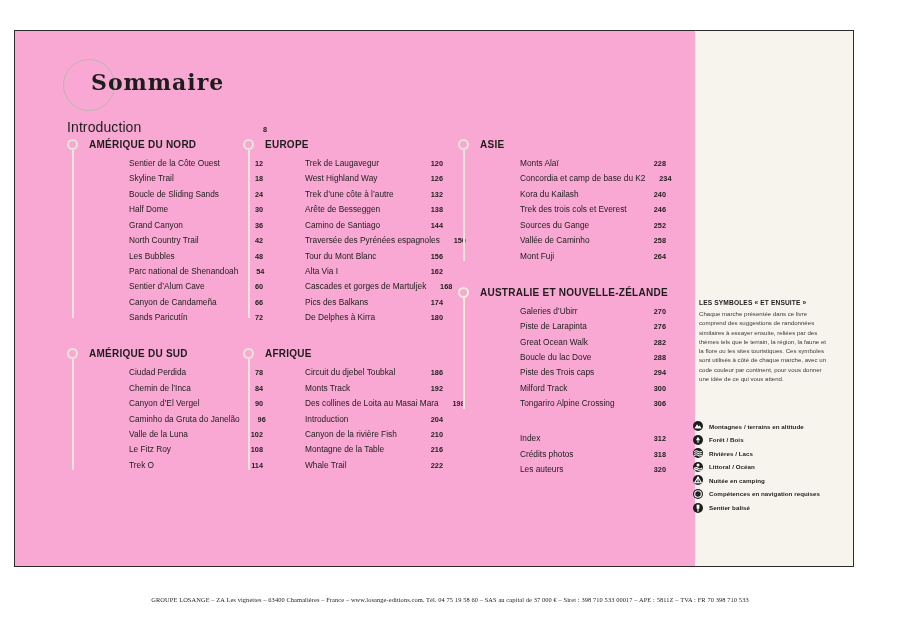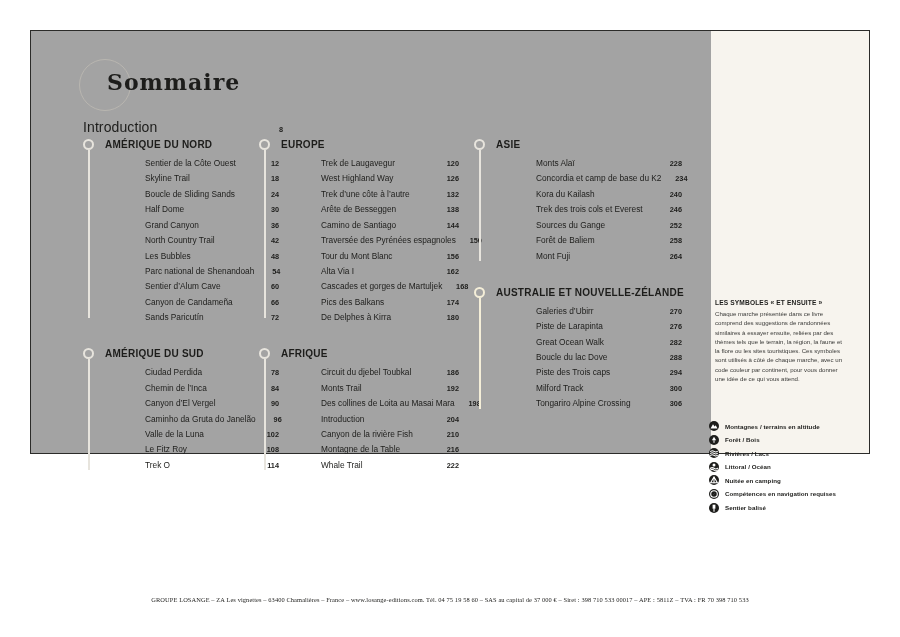--- a/index.html
+++ b/index.html
@@ -12,27 +12,27 @@
     height: 637px;
     font-family: "Liberation Sans", sans-serif;
     color: #1d1d1b;
     position: relative;
     overflow: hidden;
   }
 
   
   #page-frame {
     position: absolute;
-    left: 30px;
+    left: 14px;
     top: 30px;
     width: 840px;
-    height: 424px;
+    height: 537px;
     border: 1px solid #2b2b29;
     box-sizing: border-box;
-    background: #a3a3a3;
+    background: #f9a8d4;
   }
 
   
   #right-panel {
     position: absolute;
     right: 0;
     top: 0;
     width: 158px;
     height: 100%;
     background: #f7f4ee;
@@ -390,21 +390,21 @@
         <div class="pin">
           <div class="pin-head" style="border-color: rgb(231, 228, 221);"></div>
           <div class="pin-stem" style="background: rgb(231, 228, 221); height: 111.1px;"></div>
         </div>
         <div class="section-heading">AFRIQUE</div>
         <div class="toc-row">
           <span class="toc-label">Circuit du djebel Toubkal</span>
           <span class="toc-page">186</span>
         </div>
         <div class="toc-row">
-          <span class="toc-label">Monts Trail</span>
+          <span class="toc-label">Monts Track</span>
           <span class="toc-page">192</span>
         </div>
         <div class="toc-row">
           <span class="toc-label">Des collines de Loita au Masai Mara</span>
           <span class="toc-page">198</span>
         </div>
         <div class="toc-row">
           <span class="toc-label">Introduction</span>
           <span class="toc-page">204</span>
         </div>
@@ -444,21 +444,21 @@
         </div>
         <div class="toc-row">
           <span class="toc-label">Trek des trois cols et Everest</span>
           <span class="toc-page">246</span>
         </div>
         <div class="toc-row">
           <span class="toc-label">Sources du Gange</span>
           <span class="toc-page">252</span>
         </div>
         <div class="toc-row">
-          <span class="toc-label">Forêt de Baliem</span>
+          <span class="toc-label">Vallée de Caminho</span>
           <span class="toc-page">258</span>
         </div>
         <div class="toc-row">
           <span class="toc-label">Mont Fuji</span>
           <span class="toc-page">264</span>
         </div>
       </div>
     <div class="toc-section">
         <div class="pin">
           <div class="pin-head" style="border-color: rgb(244, 238, 216);"></div>
@@ -487,20 +487,34 @@
         </div>
         <div class="toc-row">
           <span class="toc-label">Milford Track</span>
           <span class="toc-page">300</span>
         </div>
         <div class="toc-row">
           <span class="toc-label">Tongariro Alpine Crossing</span>
           <span class="toc-page">306</span>
         </div>
       </div>
+    <div class="toc-extra" id="back-matter">
+        <div class="toc-row">
+          <span class="toc-label">Index</span>
+          <span class="toc-page">312</span>
+        </div>
+        <div class="toc-row">
+          <span class="toc-label">Crédits photos</span>
+          <span class="toc-page">318</span>
+        </div>
+        <div class="toc-row">
+          <span class="toc-label">Les auteurs</span>
+          <span class="toc-page">320</span>
+        </div>
+      </div>
   </div>
 
   <div id="symbols-block">
     <div id="symbols-title">LES SYMBOLES « ET ENSUITE »</div>
     <div id="symbols-text">Chaque marche présentée dans ce livre comprend des suggestions de randonnées similaires à essayer ensuite, reliées par des thèmes tels que le terrain, la région, la faune et la flore ou les sites touristiques. Ces symboles sont utilisés à côté de chaque marche, avec un code couleur par continent, pour vous donner une idée de ce qui vous attend.</div>
   </div>
 
   <div id="legend-block">
       <div class="legend-row">
         <span class="legend-icon">

